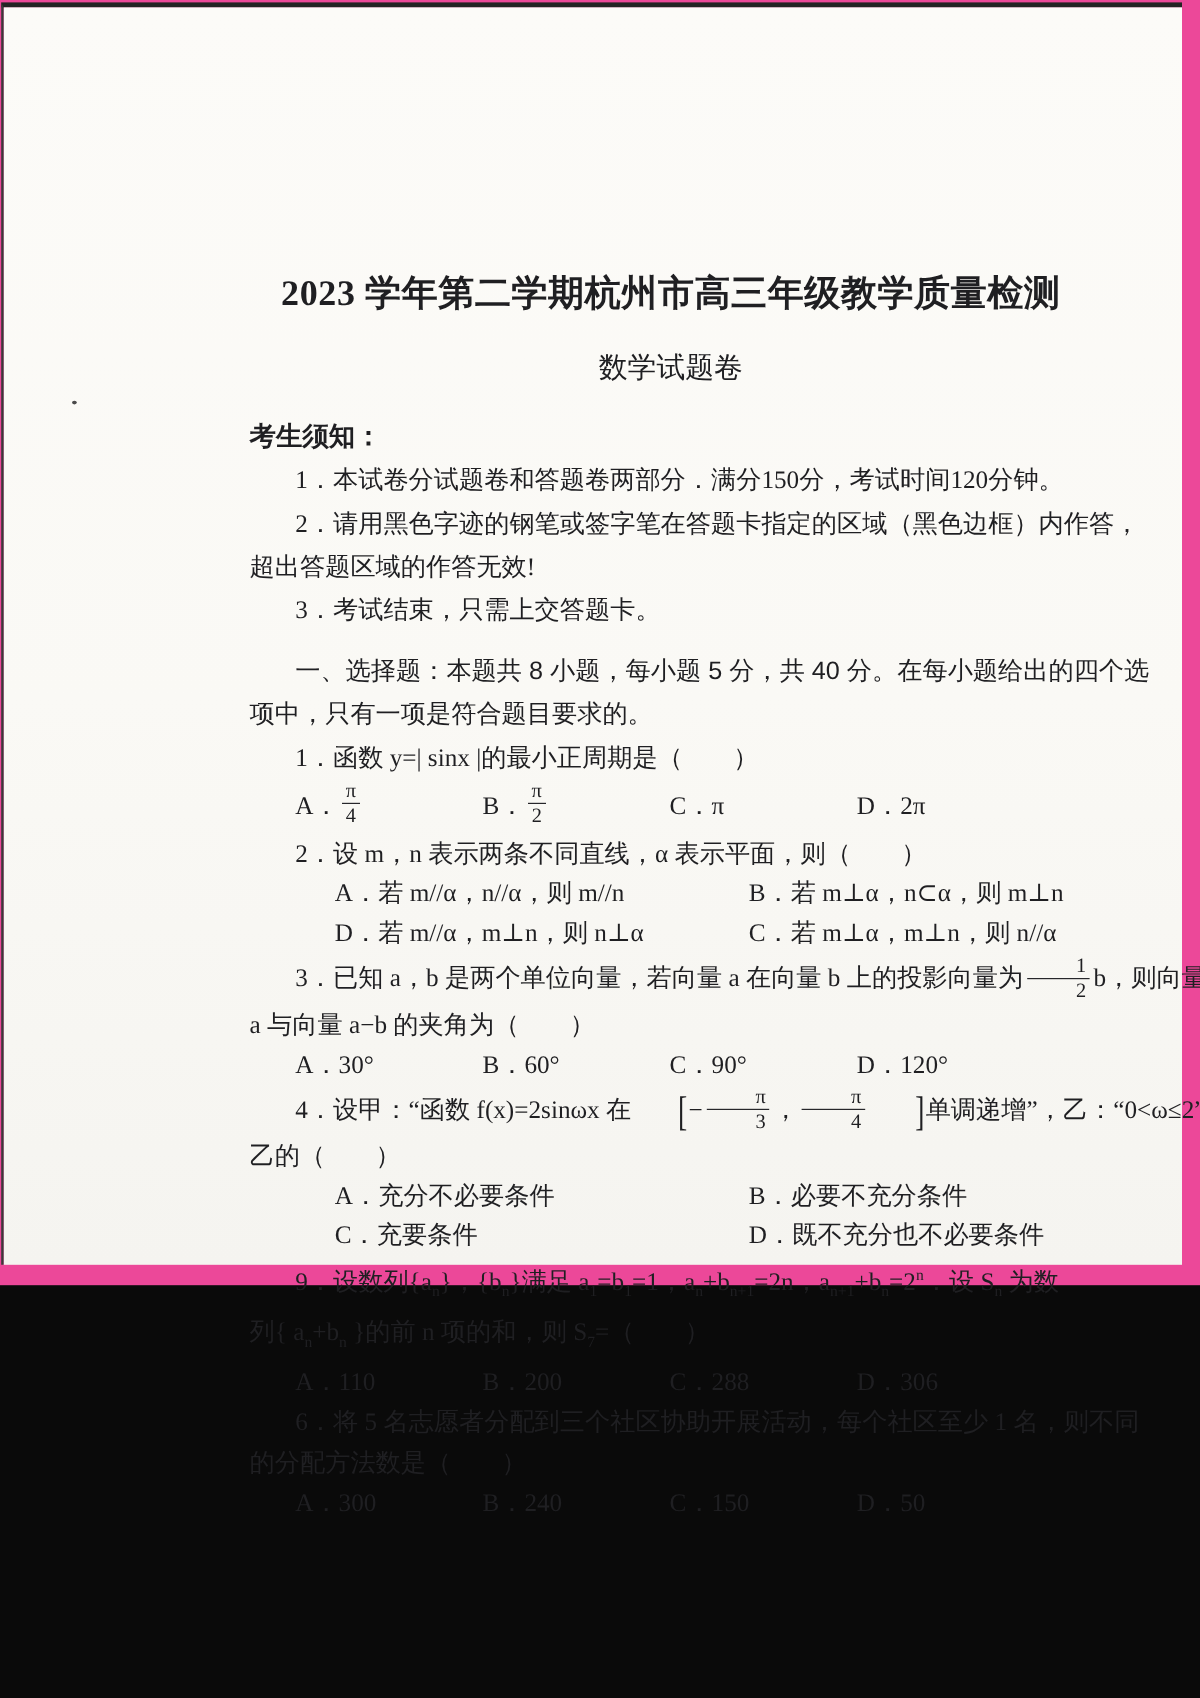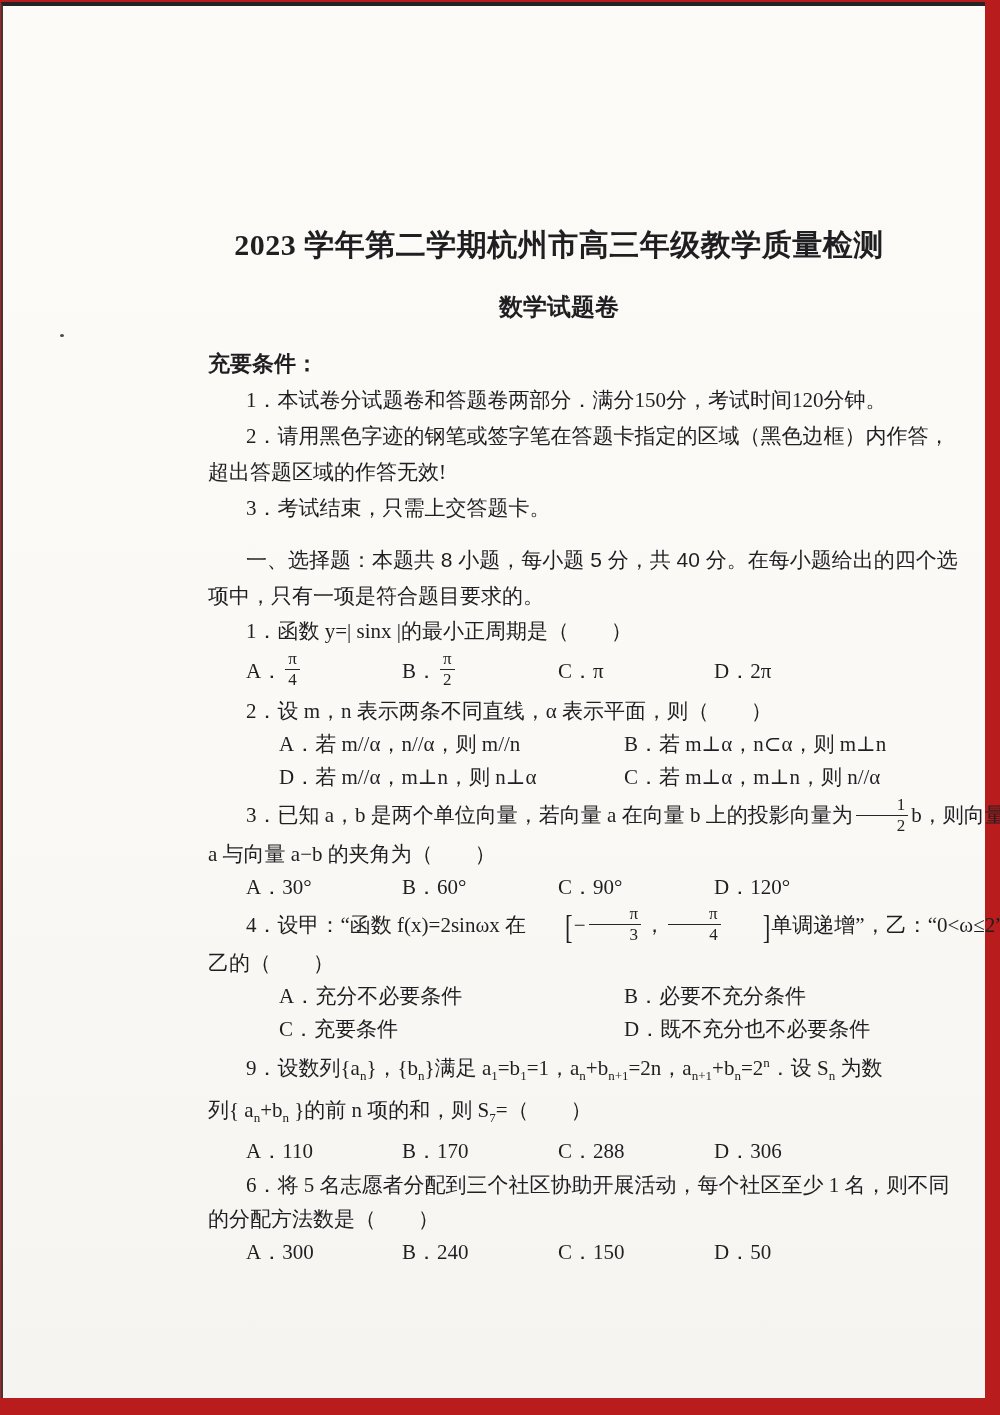--- a/index.html
+++ b/index.html
@@ -7,22 +7,22 @@
     padding: 0;
     width: 1000px;
     height: 1415px;
     overflow: hidden;
     background: #0a0a0a;
     font-family: "Liberation Serif", "DejaVu Serif", serif;
   }
   .scan-frame {
     position: relative;
     width: 1000px;
-    height: 1415px;
-    background: #b91c1c;
+    height: 1071px;
+    background: #ec4899;
   }
   
   .paper {
     position: absolute;
     top: 2px;
     left: 1px;
     right: 15px;
     bottom: 17px;
     box-sizing: border-box;
     background: linear-gradient(180deg, #fcfbf8 0%, #faf9f5 55%, #f5f4f0 100%);
@@ -39,21 +39,21 @@
   .title {
     font-size: 30px;
     font-weight: 700;
     text-align: center;
     line-height: 38px;
     letter-spacing: 0.5px;
     white-space: nowrap;
   }
   .subtitle {
     font-size: 24px;
-    font-weight: 700;
+    font-weight: 400;
     text-align: center;
     line-height: 34px;
     margin-top: 26px;
     font-family: "Liberation Sans", "DejaVu Sans", sans-serif;
   }
   .notice-heading {
     font-size: 22px;
     font-weight: 700;
     line-height: 36px;
     margin-top: 22px;
@@ -135,21 +135,21 @@
 <div class="scan-frame">
   <div class="paper">
     <div class="speck"></div>
 
     <div class="content">
 
       <div class="title">2023 学年第二学期杭州市高三年级教学质量检测</div>
       <div class="subtitle">数学试题卷</div>
 
       <div class="notice">
-        <div class="notice-heading">充要条件：</div>
+        <div class="notice-heading">考生须知：</div>
         <div class="line n-line indent">1．本试卷分试题卷和答题卷两部分．满分150分，考试时间120分钟。</div>
         <div class="line n-line indent">2．请用黑色字迹的钢笔或签字笔在答题卡指定的区域（黑色边框）内作答，</div>
         <div class="line n-line">超出答题区域的作答无效!</div>
         <div class="line n-line indent">3．考试结束，只需上交答题卡。</div>
       </div>
 
       <div class="line sec-line sec-gap indent">一、选择题：本题共 8 小题，每小题 5 分，共 40 分。在每小题给出的四个选</div>
       <div class="line sec-line">项中，只有一项是符合题目要求的。</div>
 
       <div>
@@ -221,21 +221,21 @@
           <span class="opt">C．充要条件</span>
           <span class="opt">D．既不充分也不必要条件</span>
         </div>
       </div>
 
       <div>
         <div class="line indent"><span>9．设数列{a</span><sub>n</sub><span>}，{b</span><sub>n</sub><span>}满足 a</span><sub>1</sub><span>=b</span><sub>1</sub><span>=1，a</span><sub>n</sub><span>+b</span><sub>n+1</sub><span>=2n，a</span><sub>n+1</sub><span>+b</span><sub>n</sub><span>=2</span><sup>n</sup><span>．设 S</span><sub>n</sub><span> 为数</span></div>
         <div class="line"><span>列{ a</span><sub>n</sub><span>+b</span><sub>n</sub><span> }的前 n 项的和，则 S</span><sub>7</sub><span>=（　　）</span></div>
         <div class="opts opts-4">
           <span class="opt">A．110</span>
-          <span class="opt">B．170</span>
+          <span class="opt">B．200</span>
           <span class="opt">C．288</span>
           <span class="opt">D．306</span>
         </div>
       </div>
 
       <div>
         <div class="line indent">6．将 5 名志愿者分配到三个社区协助开展活动，每个社区至少 1 名，则不同</div>
         <div class="line">的分配方法数是（　　）</div>
         <div class="opts opts-4">
           <span class="opt">A．300</span>

